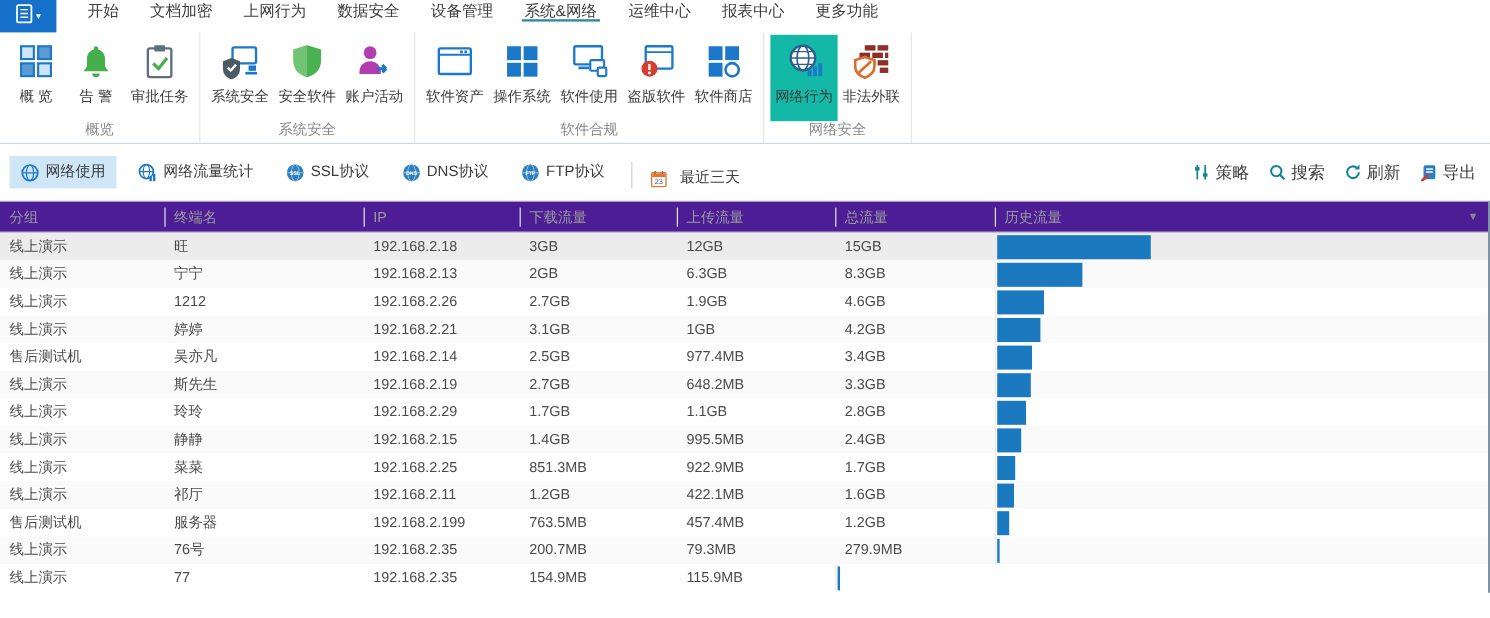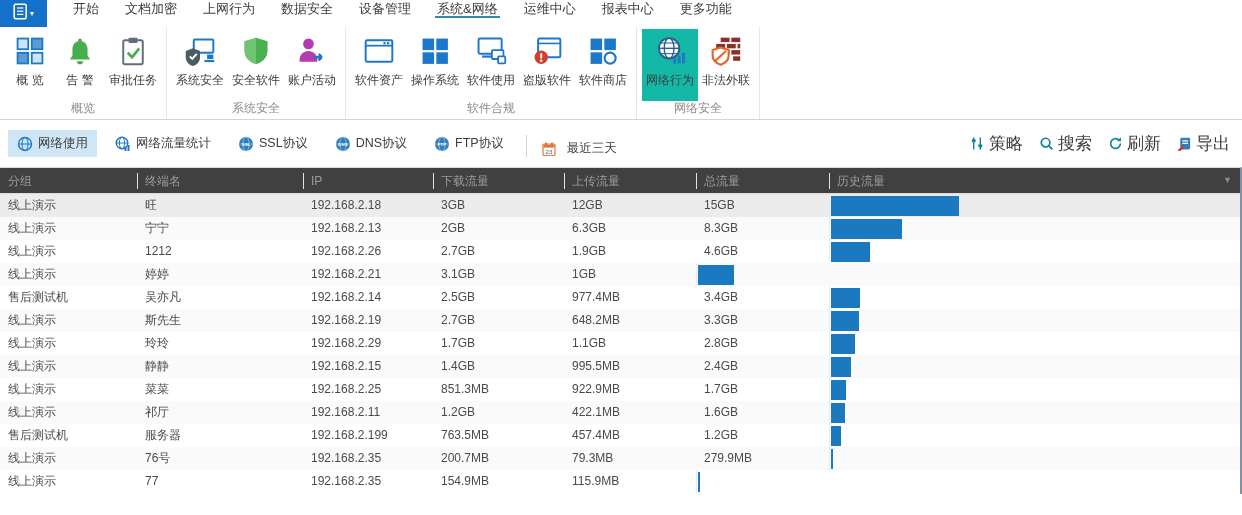--- a/index.html
+++ b/index.html
@@ -24,25 +24,25 @@
   .ribbon-group-label{text-align:center;font-size:12px;color:#8a8a8a;height:18px;line-height:15px}
 
   
   .toolbar{height:47px;display:flex;align-items:center;justify-content:space-between;padding:0 12px 0 8px}
   .toolbar-left{display:flex;align-items:flex-end}
   .view-tab{display:flex;align-items:center;gap:5px;padding:5px 9px;font-size:12.5px;color:#3c3c3c;cursor:pointer;margin-right:9px;white-space:nowrap}
   .view-tab.active{background:#cfe6f7}
   .tb-divider{width:1px;height:22px;background:#d0d0d0;margin:0 14px 0 4px}
   .date-btn{display:flex;align-items:center;gap:10px;font-size:12.5px;color:#3c3c3c;cursor:pointer;white-space:nowrap}
   .toolbar-right{display:flex;align-items:center;gap:16px}
-  .action-btn{display:flex;align-items:center;gap:4px;font-size:17px;color:#3c3c3c;cursor:pointer;white-space:nowrap}
+  .action-btn{display:flex;align-items:center;gap:4px;font-size:14px;color:#3c3c3c;cursor:pointer;white-space:nowrap}
 
   
   .table{border-top:1px solid #dcdcdc;border-right:2px solid #7d93a5;min-height:327px}
-  .thead{display:flex;height:26px;border-bottom:1px solid #dcdcdc;align-items:center;position:relative;background:#404040}
+  .thead{display:flex;height:26px;border-bottom:1px solid #dcdcdc;align-items:center;position:relative;background:#4c1d95}
   .hcell{font-size:12px;color:#9b9b9b;padding-left:7px;height:16px;line-height:16px;border-left:1px solid #e3e3e3;white-space:nowrap}
   .hcell.c0{border-left:none;padding-left:8px}
   .c0{width:137px}.c1{width:166px}.c2{width:130px}.c3{width:131px}.c4{width:132px}.c5{width:133px}.c6{flex:1}
   .filter-arrow{position:absolute;right:8px;top:6px;color:#8a8a8a;font-size:9px;cursor:pointer;line-height:12px}
   .trow{display:flex;height:23px;align-items:center;background:#fff}
   .trow.alt{background:#fafafa}
   .trow.selected{background:#ececec}
   .tcell{font-size:12px;color:#4a4a4a;padding-left:8px;white-space:nowrap;overflow:hidden;height:23px;line-height:23px}
   .tcell.c6{align-self:stretch;display:flex;align-items:center;padding-left:1px;border-left:1px solid #ececec}
   .hbar{height:20px}
@@ -422,20 +422,21 @@
           <div class="tcell c6">
             <div class="hbar" style="width: 39px; background: rgb(27, 121, 192);"></div>
           </div>
         </div>
         <div class="trow alt">
           <div class="tcell c0">线上演示</div>
           <div class="tcell c1">婷婷</div>
           <div class="tcell c2">192.168.2.21</div>
           <div class="tcell c3">3.1GB</div>
           <div class="tcell c4">1GB</div>
+          <div class="tcell c5">4.2GB</div>
           <div class="tcell c6">
             <div class="hbar" style="width: 36px; background: rgb(27, 121, 192);"></div>
           </div>
         </div>
         <div class="trow">
           <div class="tcell c0">售后测试机</div>
           <div class="tcell c1">吴亦凡</div>
           <div class="tcell c2">192.168.2.14</div>
           <div class="tcell c3">2.5GB</div>
           <div class="tcell c4">977.4MB</div>

